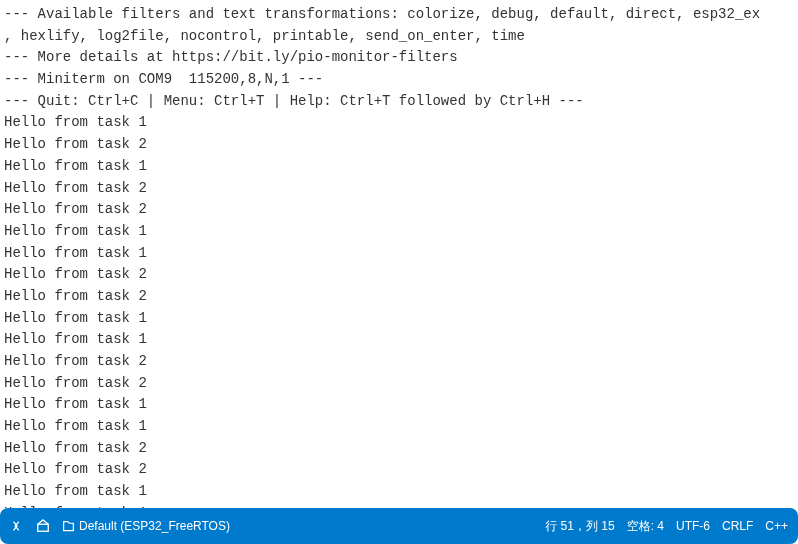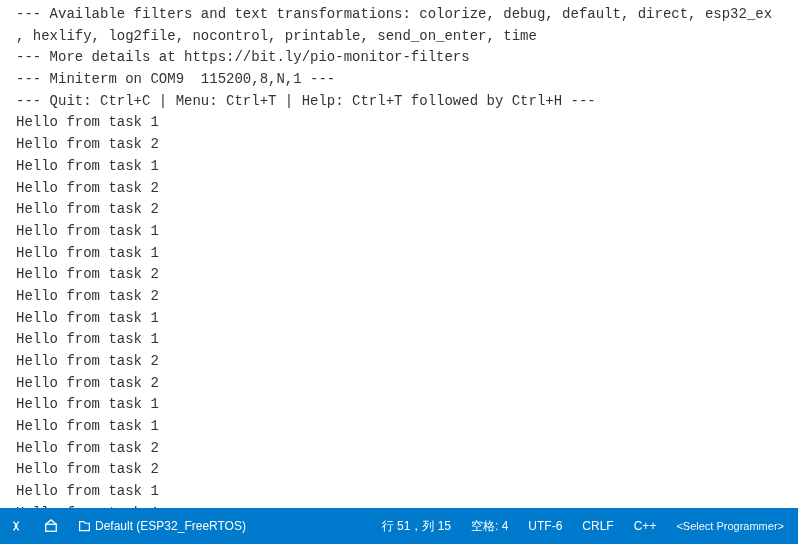--- a/index.html
+++ b/index.html
@@ -9,40 +9,41 @@
       font-family: Consolas, "Courier New", monospace;
       font-size: 14px;
       background: #ffffff;
       color: #333333;
       display: flex;
       flex-direction: column;
       overflow: hidden;
     }
     .terminal {
       flex: 1;
-      padding: 4px 16px;
+      padding: 4px 4px;
       overflow: hidden;
       line-height: 1.55;
       white-space: pre;
     }
     .terminal-line {
       display: block;
     }
     .status-bar {
       height: 22px;
       background: #007acc;
       color: #ffffff;
       display: flex;
       align-items: center;
       font-family: "Segoe UI", sans-serif;
       font-size: 12px;
       padding: 18px 4px;
-      gap: 8px;
+      gap: 0;
       white-space: nowrap;
       overflow: hidden;
+      border-radius: 8px;
     }
     .status-item {
       padding: 0 6px;
       display: inline-flex;
       align-items: center;
       height: 100%;
       cursor: pointer;
     }
     .status-icon svg {
       width: 14px;
@@ -94,16 +95,13 @@
   </div>
   <div class="status-item">
     <span>UTF-6</span>
   </div>
   <div class="status-item">
     <span>CRLF</span>
   </div>
   <div class="status-item">
     <span>C++</span>
   </div>
-  <div class="status-item watermark">
-    <span>&lt;Select Programmer&gt;</span>
-  </div>
 </div>
 
 </body></html>

